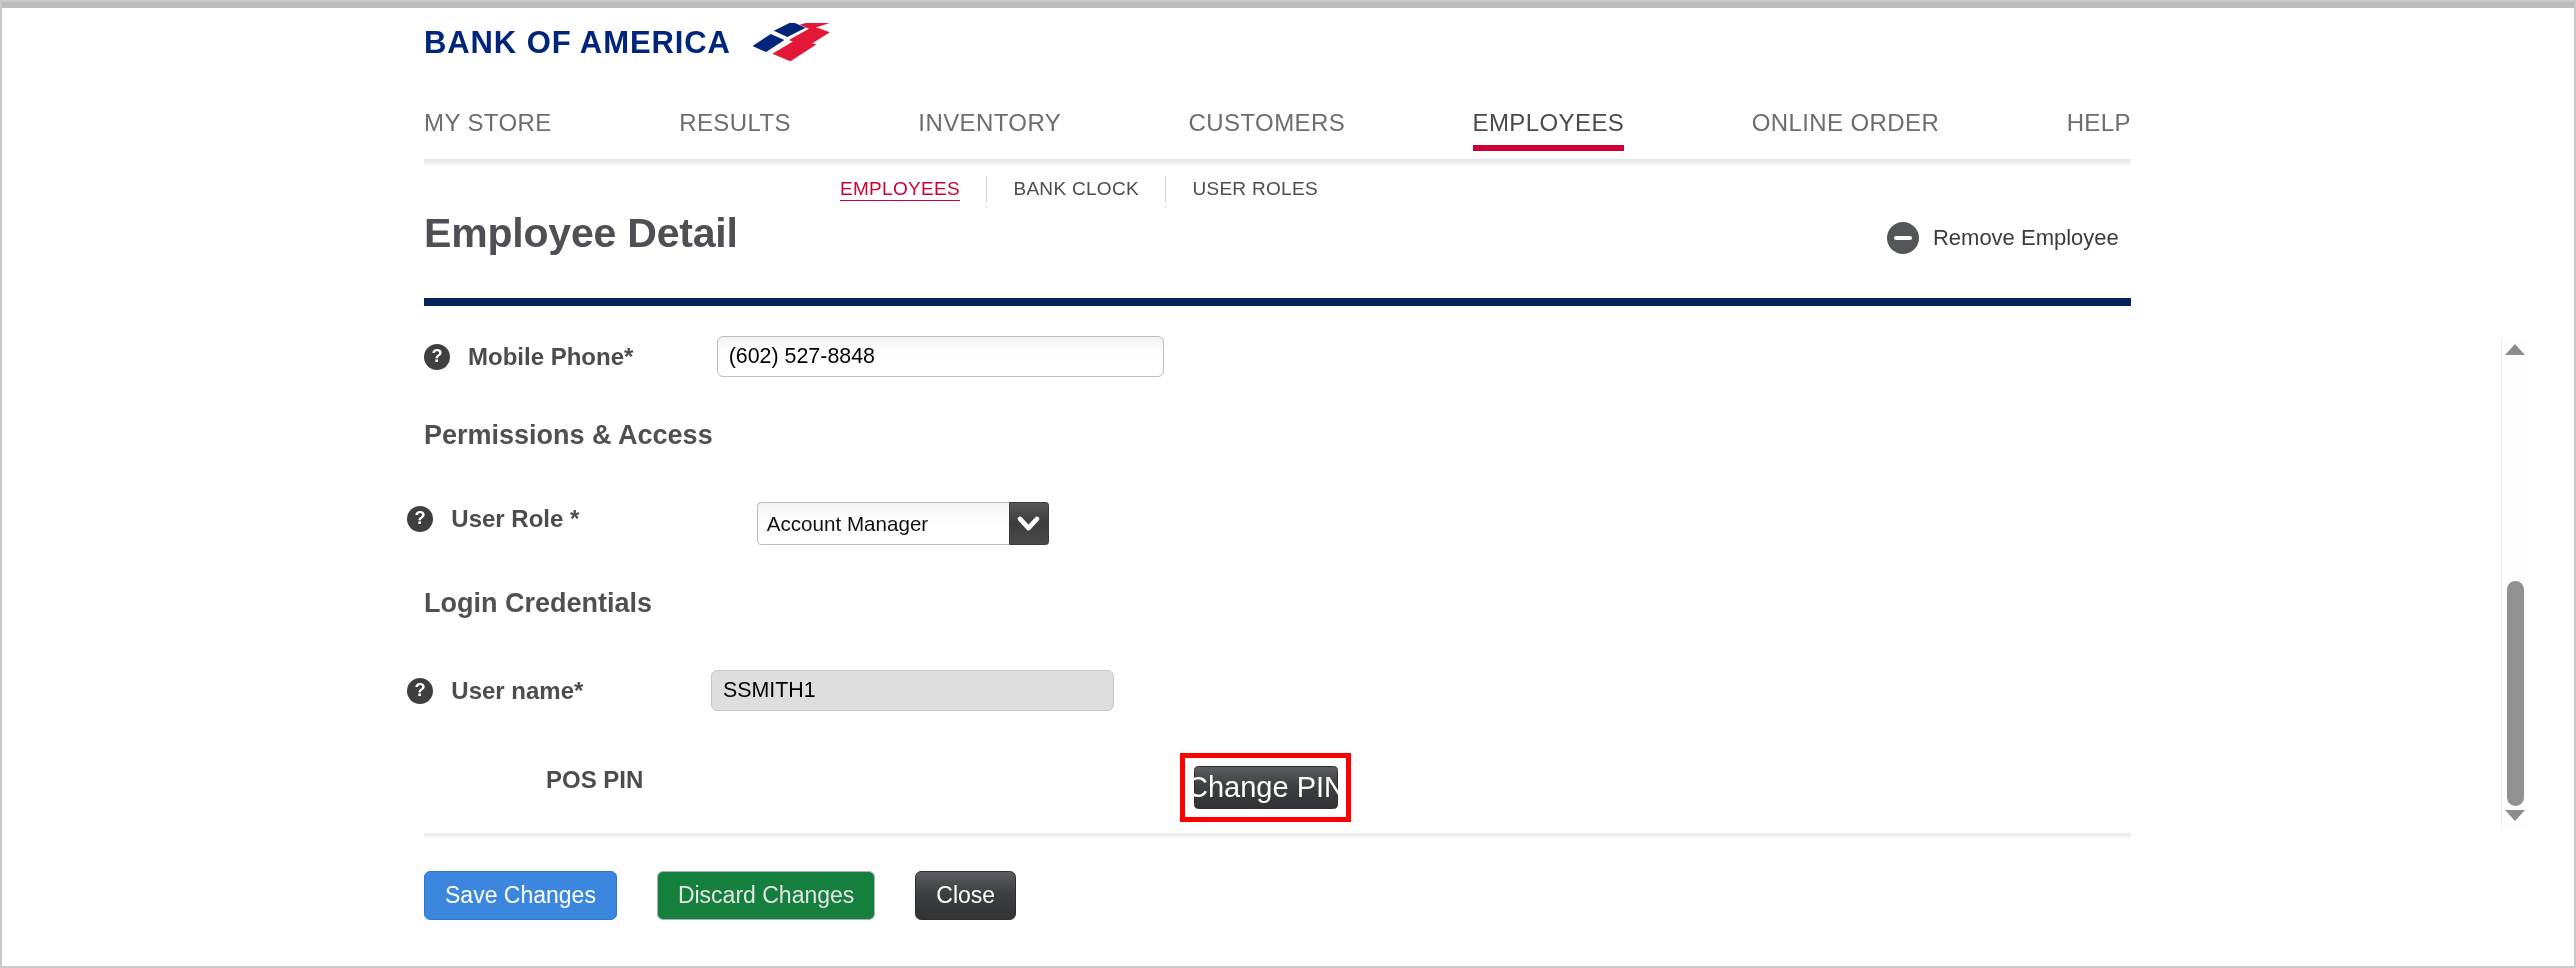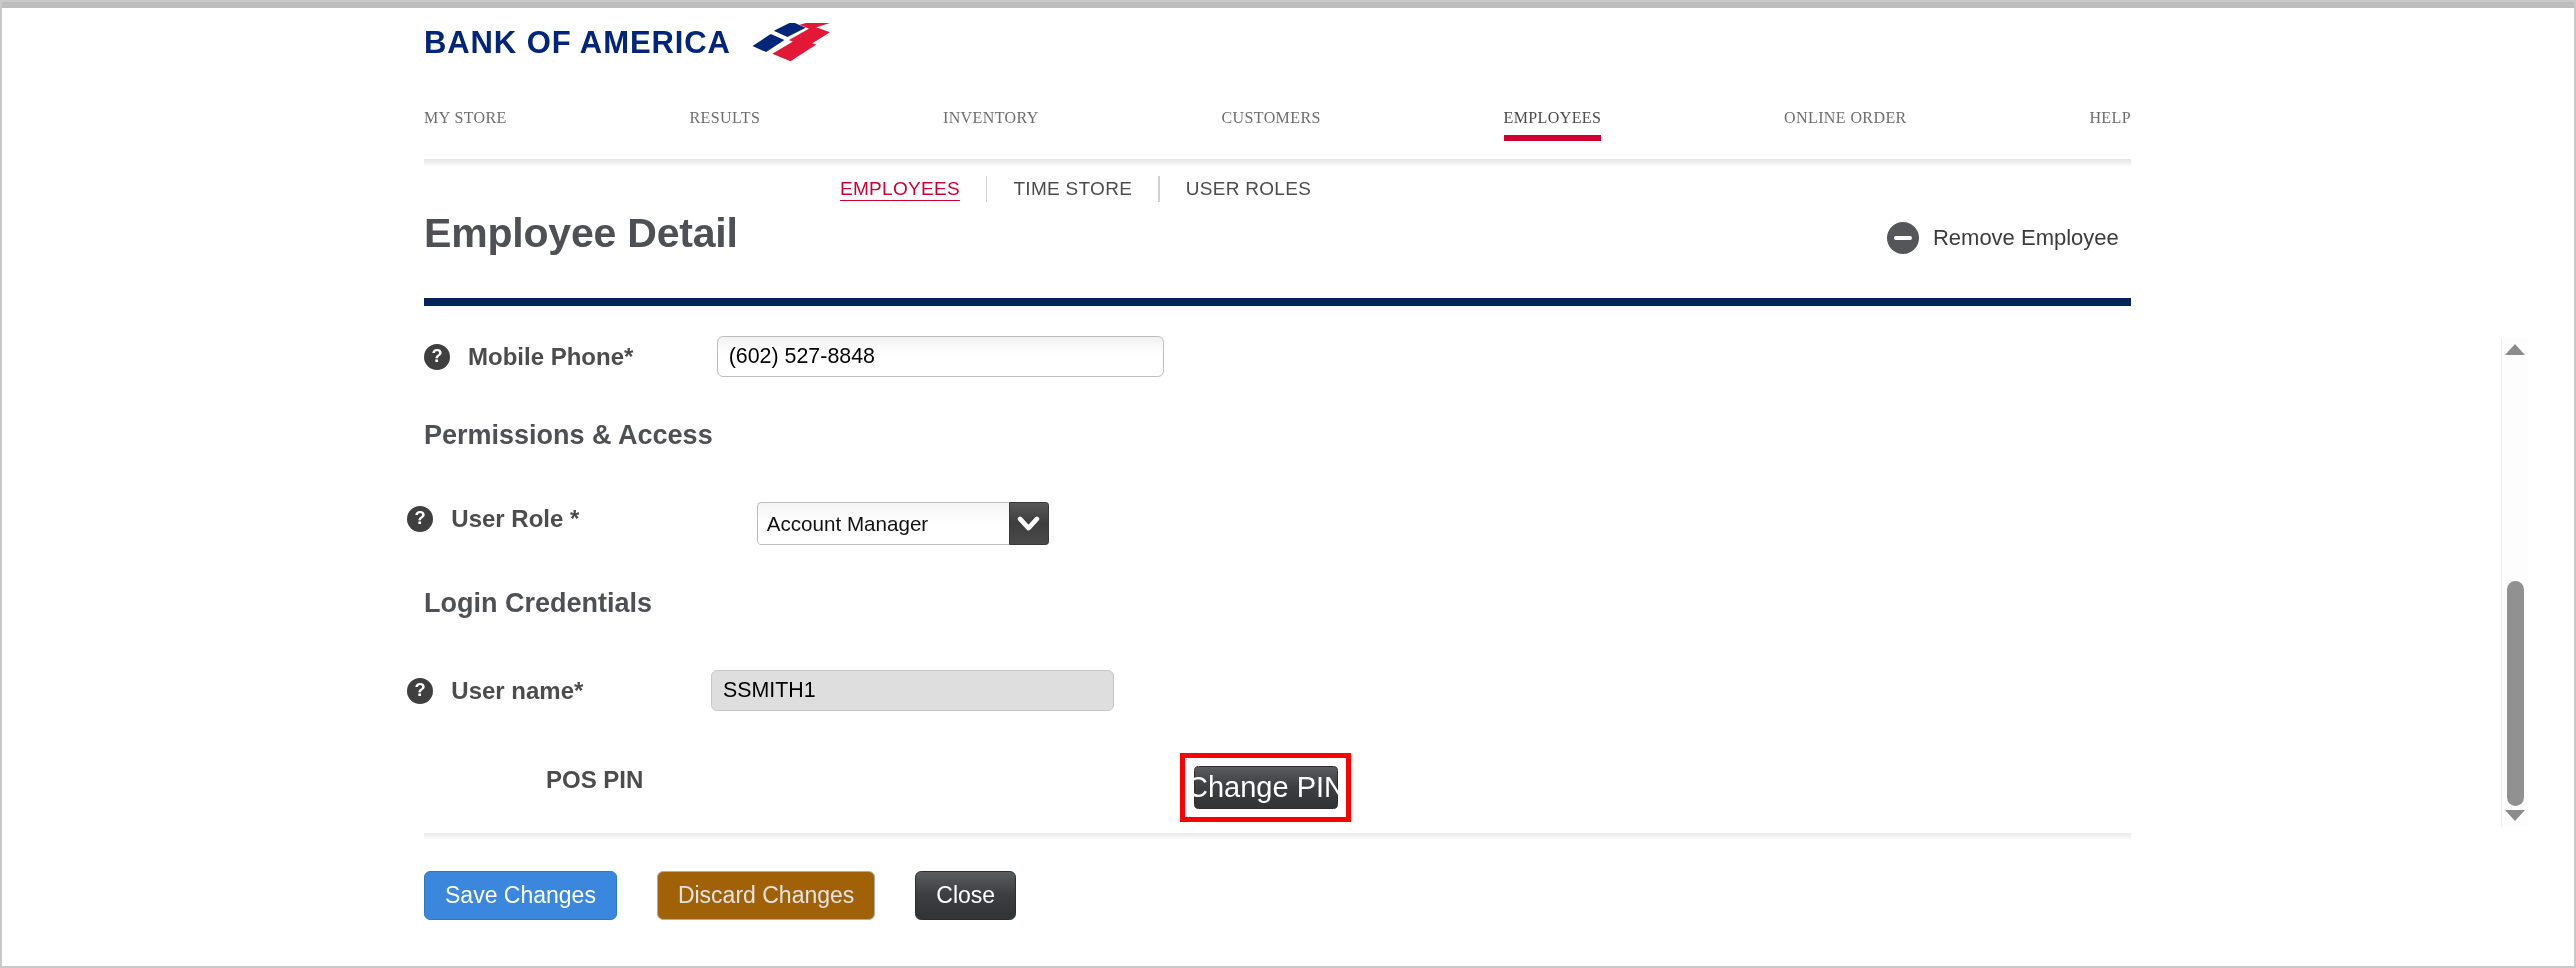--- a/index.html
+++ b/index.html
@@ -95,24 +95,24 @@
     top: 107px;
     left: 422px;
     width: 1707px;
     height: 53px;
     display: flex;
     justify-content: space-between;
     align-items: flex-start;
   }
   .nav-item {
     position: relative;
-    font-size: 16px;
+    font-size: 24px;
     letter-spacing: 0.4px;
     color: #6d6d6d;
-    font-family: Liberation Serif, serif;
+    font-family: Liberation Sans, sans-serif;
     white-space: nowrap;
     padding-bottom: 13.7px;
     cursor: pointer;
   }
   .nav-item.active {
     color: #4a4a4a;
     font-weight: normal;
   }
   .nav-item.active::after {
     content: "";
@@ -417,21 +417,21 @@
     white-space: nowrap;
     padding: 0 20px;
   }
   .btn-primary {
     background: #3b87dd;
     border: 1.5px solid #2f76c6;
     color: #ffffff;
     min-width: 170px;
   }
   .btn-disabled {
-    background: #a16207;
+    background: #15803d;
     border: 1.5px solid #aeaeae;
     color: #e3e3e3;
     min-width: 199px;
     cursor: default;
     text-align: right;
   }
   .btn-close {
     background: linear-gradient(to bottom, #5a5c5f 0%, #3c3e41 48%, #313335 100%);
     border: 1.5px solid #2b2d2f;
     color: #ffffff;
@@ -471,21 +471,21 @@
     <div class="nav-item">CUSTOMERS</div>
     <div class="nav-item active">EMPLOYEES</div>
     <div class="nav-item">ONLINE ORDER</div>
     <div class="nav-item">HELP</div>
   </div>
   <div class="nav-shadow"></div>
 
   <div class="subnav">
     <div class="subnav-item active">EMPLOYEES</div>
     <div class="subnav-sep"></div>
-    <div class="subnav-item">TIME STORE</div>
+    <div class="subnav-item">BANK CLOCK</div>
     <div class="subnav-sep"></div>
     <div class="subnav-item">USER ROLES</div>
   </div>
 
   <div class="title-row">
     <div class="page-title">Employee Detail</div>
     <div class="remove-employee">
       <div class="minus-circle"></div>
       <div class="remove-label">Remove Employee</div>
     </div>

